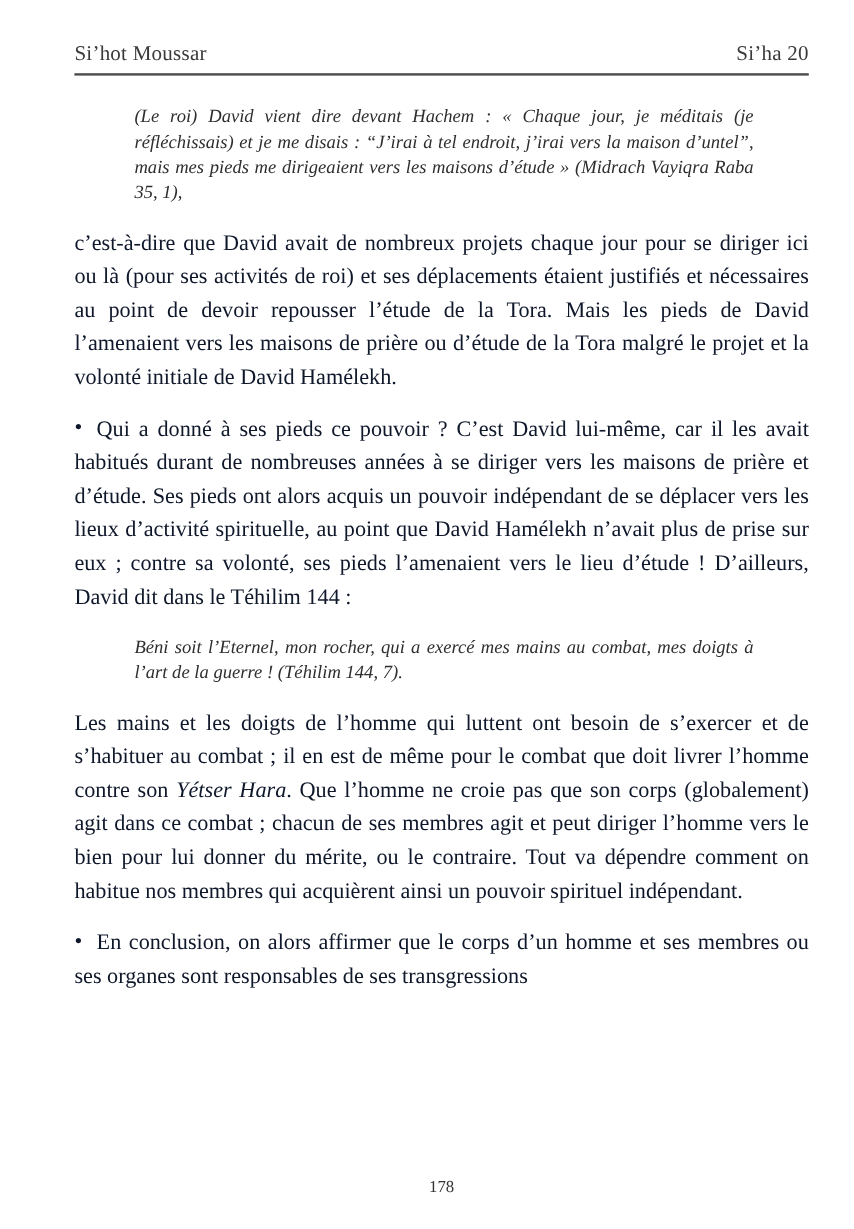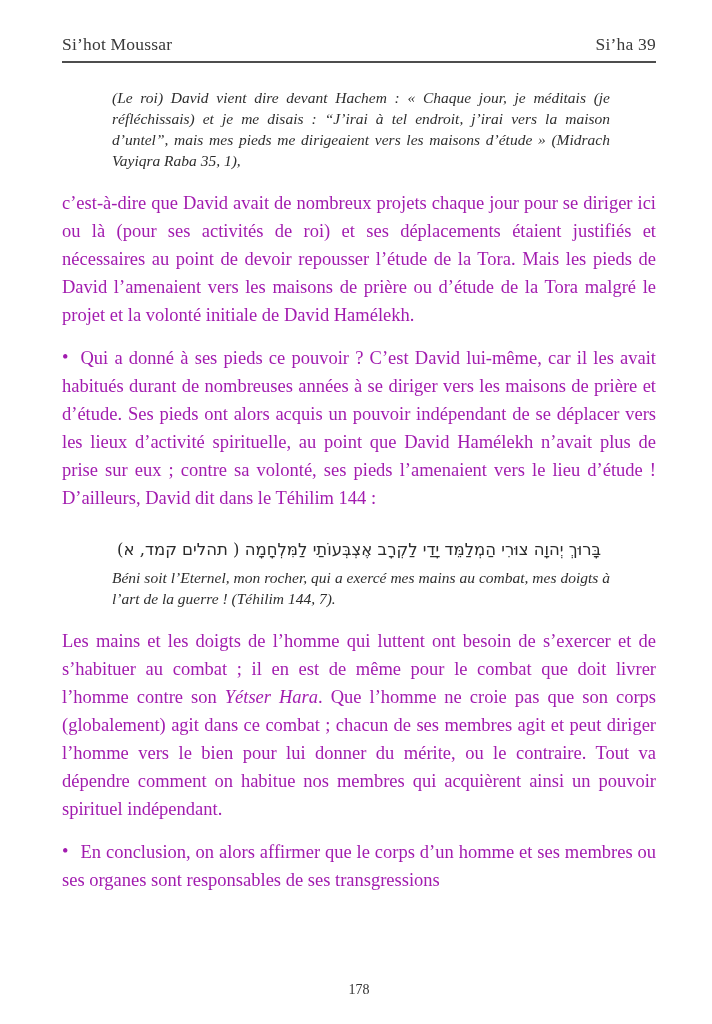--- a/index.html
+++ b/index.html
@@ -4,21 +4,21 @@
 <style>
   html, body { margin: 0; padding: 0; background: #ffffff; }
   .page {
     position: relative;
     width: 712px;
     height: 1024px;
     box-sizing: border-box;
     margin: 0 auto;
     background: #ffffff;
     color: #2b2b2b;
-    padding: 34px 56px 26px 62px;
+    padding: 34px 38px 26px 62px;
     display: flex;
     flex-direction: column;
     font-family: "Liberation Serif", "DejaVu Serif", serif;
     overflow: hidden;
     border-radius: 12px;
   }
   .running-header {
     display: flex;
     justify-content: space-between;
     align-items: flex-end;
@@ -57,53 +57,52 @@
     text-align: justify;
     margin: 2px 46px 18px 50px;
     color: #2e2e2e;
     font-family: Liberation Serif, serif;
   }
   .body-para {
     font-size: 18.5px;
     line-height: 28px;
     text-align: justify;
     margin-bottom: 15px;
-    color: #a21caf;
+    color: #0f172a;
   }
   .bullet-marker {
     display: inline-block;
     margin-right: 12px;
     transform: translateY(-1px);
   }
   .page-footer {
     margin-top: auto;
     text-align: center;
     font-size: 14px;
     color: #333333;
   }
 </style>
 </head>
 <body>
 
 <div class="page">
 
   <div class="running-header">
     <span>Si’hot Moussar</span>
-    <span>Si’ha 39</span>
+    <span>Si’ha 20</span>
   </div>
   <hr class="header-rule">
 
 
   <p class="translation">(Le roi) David vient dire devant Hachem : « Chaque jour, je méditais (je réfléchissais) et je me disais : “J’irai à tel endroit, j’irai vers la maison d’untel”, mais mes pieds me dirigeaient vers les maisons d’étude » (Midrach Vayiqra Raba 35, 1),</p>
 
   <p class="body-para">c’est-à-dire que David avait de nombreux projets chaque jour pour se diriger ici ou là (pour ses activités de roi) et ses déplacements étaient justifiés et nécessaires au point de devoir repousser l’étude de la Tora. Mais les pieds de David l’amenaient vers les maisons de prière ou d’étude de la Tora malgré le projet et la volonté initiale de David Hamélekh.</p>
 
   <p class="body-para"><span class="bullet-marker">•</span><span>Qui a donné à ses pieds ce pouvoir ? C’est David lui-même, car il les avait habitués durant de nombreuses années à se diriger vers les maisons de prière et d’étude. Ses pieds ont alors acquis un pouvoir indépendant de se déplacer vers les lieux d’activité spirituelle, au point que David Hamélekh n’avait plus de prise sur eux ; contre sa volonté, ses pieds l’amenaient vers le lieu d’étude ! D’ailleurs, David dit dans le Téhilim 144 :</span></p>
 
-  <p class="hebrew single-line" dir="rtl">בָּרוּךְ יְהוָה צוּרִי הַמְלַמֵּד יָדַי לַקְרָב אֶצְבְּעוֹתַי לַמִּלְחָמָה ( תהלים קמד, א)</p>
 
   <p class="translation">Béni soit l’Eternel, mon rocher, qui a exercé mes mains au combat, mes doigts à l’art de la guerre ! (Téhilim 144, 7).</p>
 
   <p class="body-para"><span>Les mains et les doigts de l’homme qui luttent ont besoin de s’exercer et de s’habituer au combat ; il en est de même pour le combat que doit livrer l’homme contre son </span><i>Yétser Hara</i><span>. Que l’homme ne croie pas que son corps (globalement) agit dans ce combat ; chacun de ses membres agit et peut diriger l’homme vers le bien pour lui donner du mérite, ou le contraire. Tout va dépendre comment on habitue nos membres qui acquièrent ainsi un pouvoir spirituel indépendant.</span></p>
 
   <p class="body-para"><span class="bullet-marker">•</span><span>En conclusion, on alors affirmer que le corps d’un homme et ses membres ou ses organes sont responsables de ses transgressions</span></p>
 
   <div class="page-footer">178</div>
 
 </div>

